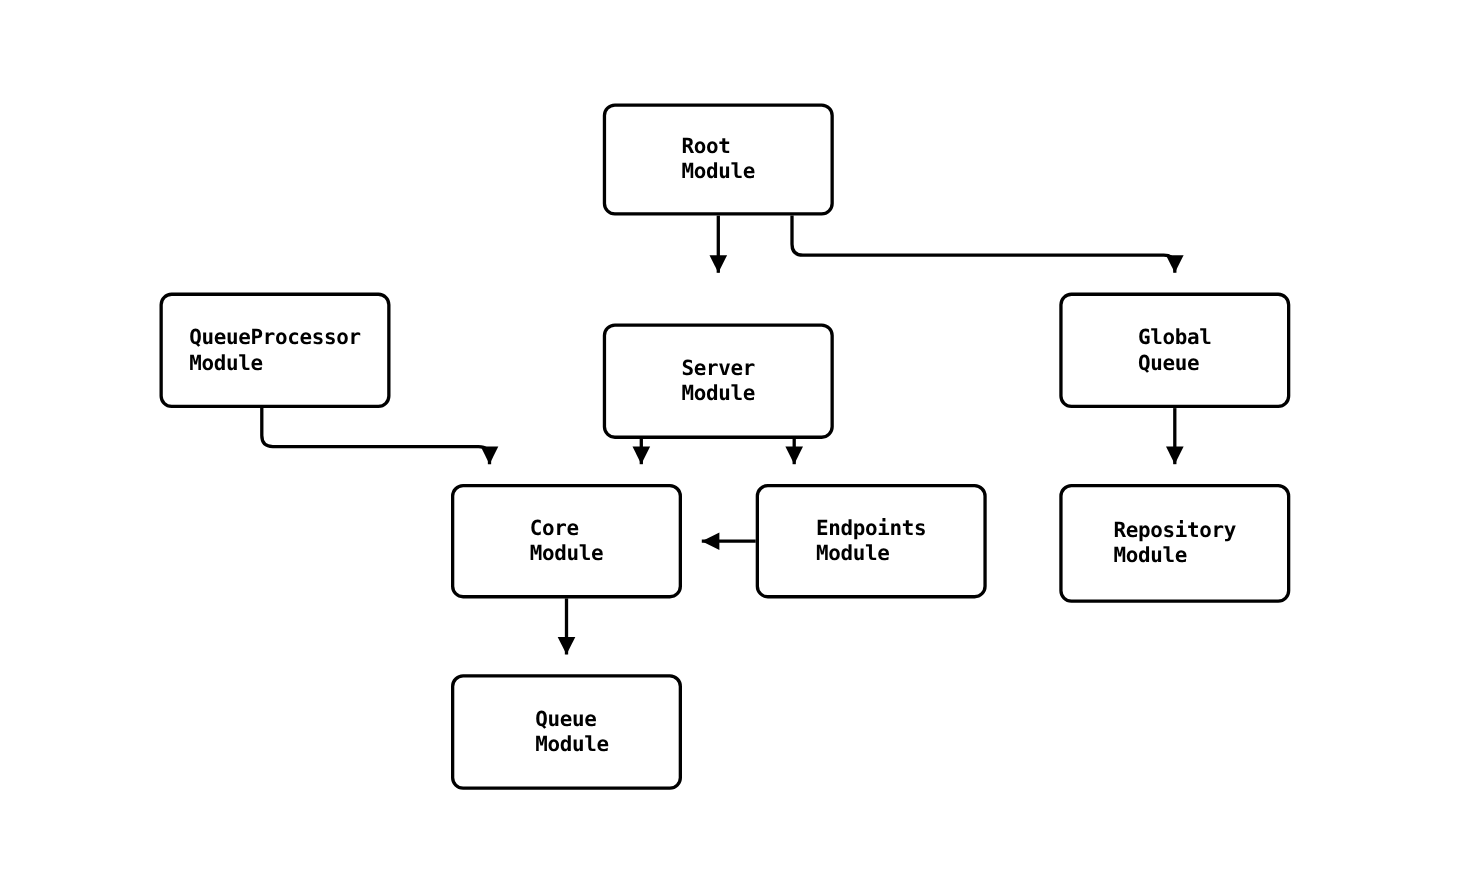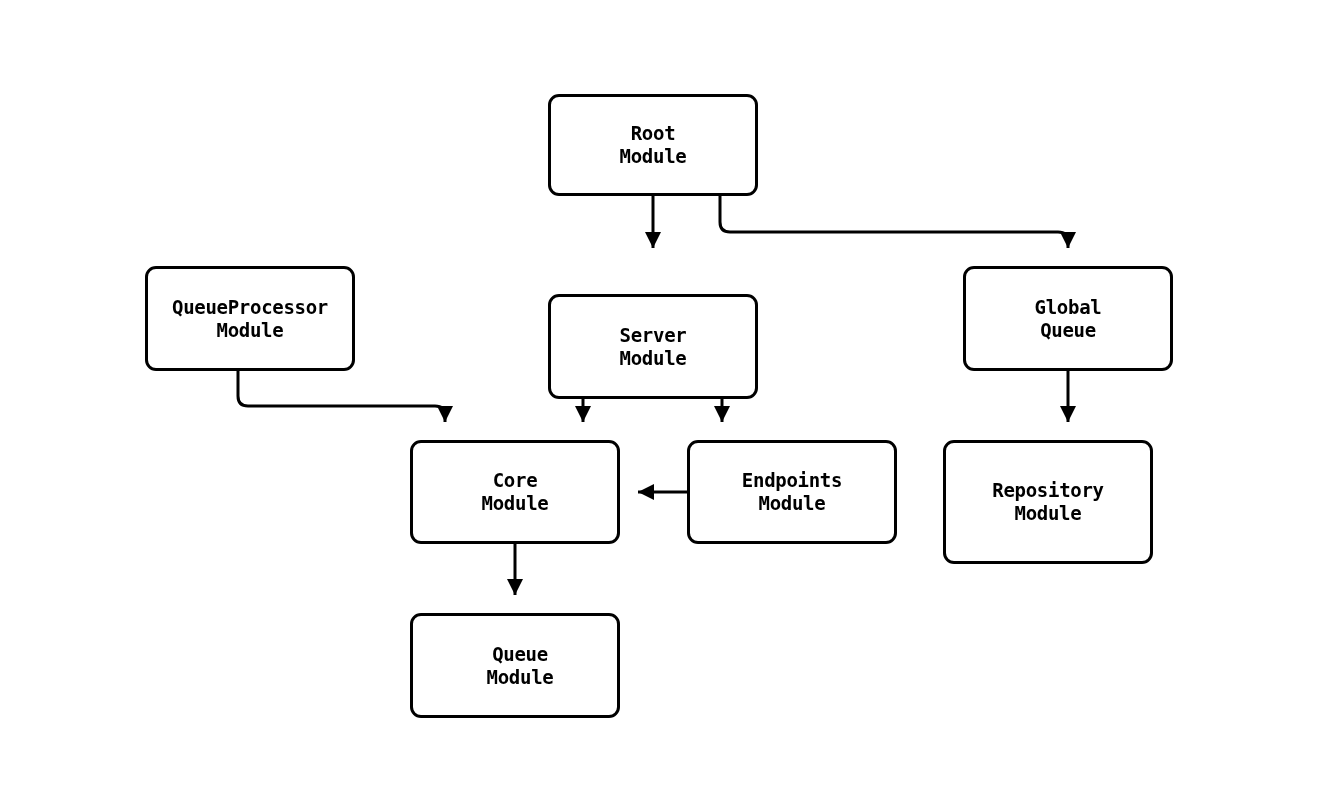--- a/index.html
+++ b/index.html
@@ -34,21 +34,21 @@
     align-items: center;
     justify-content: center;
     z-index: 2;
   }
   .node-label {
     font-family: "DejaVu Sans Mono", "Liberation Mono", monospace;
     font-size: 19px;
     font-weight: bold;
     line-height: 23px;
     color: #000000;
-    text-align: center;
+    text-align: left;
     white-space: pre;
     letter-spacing: -0.3px;
   }
 </style>
 </head>
 <body>
 
 <div id="canvas">
 
   <svg id="edges" viewBox="0 0 1337 809" xmlns="http://www.w3.org/2000/svg">
@@ -96,21 +96,21 @@
   <div class="node" style="left:410px; top:440px; width:210px; height:104px;">
     <div class="node-label">Core
 Module</div>
   </div>
 
   <div class="node" style="left:687px; top:440px; width:210px; height:104px;">
     <div class="node-label">Endpoints
 Module</div>
   </div>
 
-  <div class="node" style="left:943px; top:440px; width:210px; height:124px;">
+  <div class="node" style="left:963px; top:440px; width:210px; height:108px;">
     <div class="node-label">Repository
 Module</div>
   </div>
 
   <div class="node" style="left:410px; top:613px; width:210px; height:105px;padding-left:10px;">
     <div class="node-label">Queue
 Module</div>
   </div>
 
 </div>

